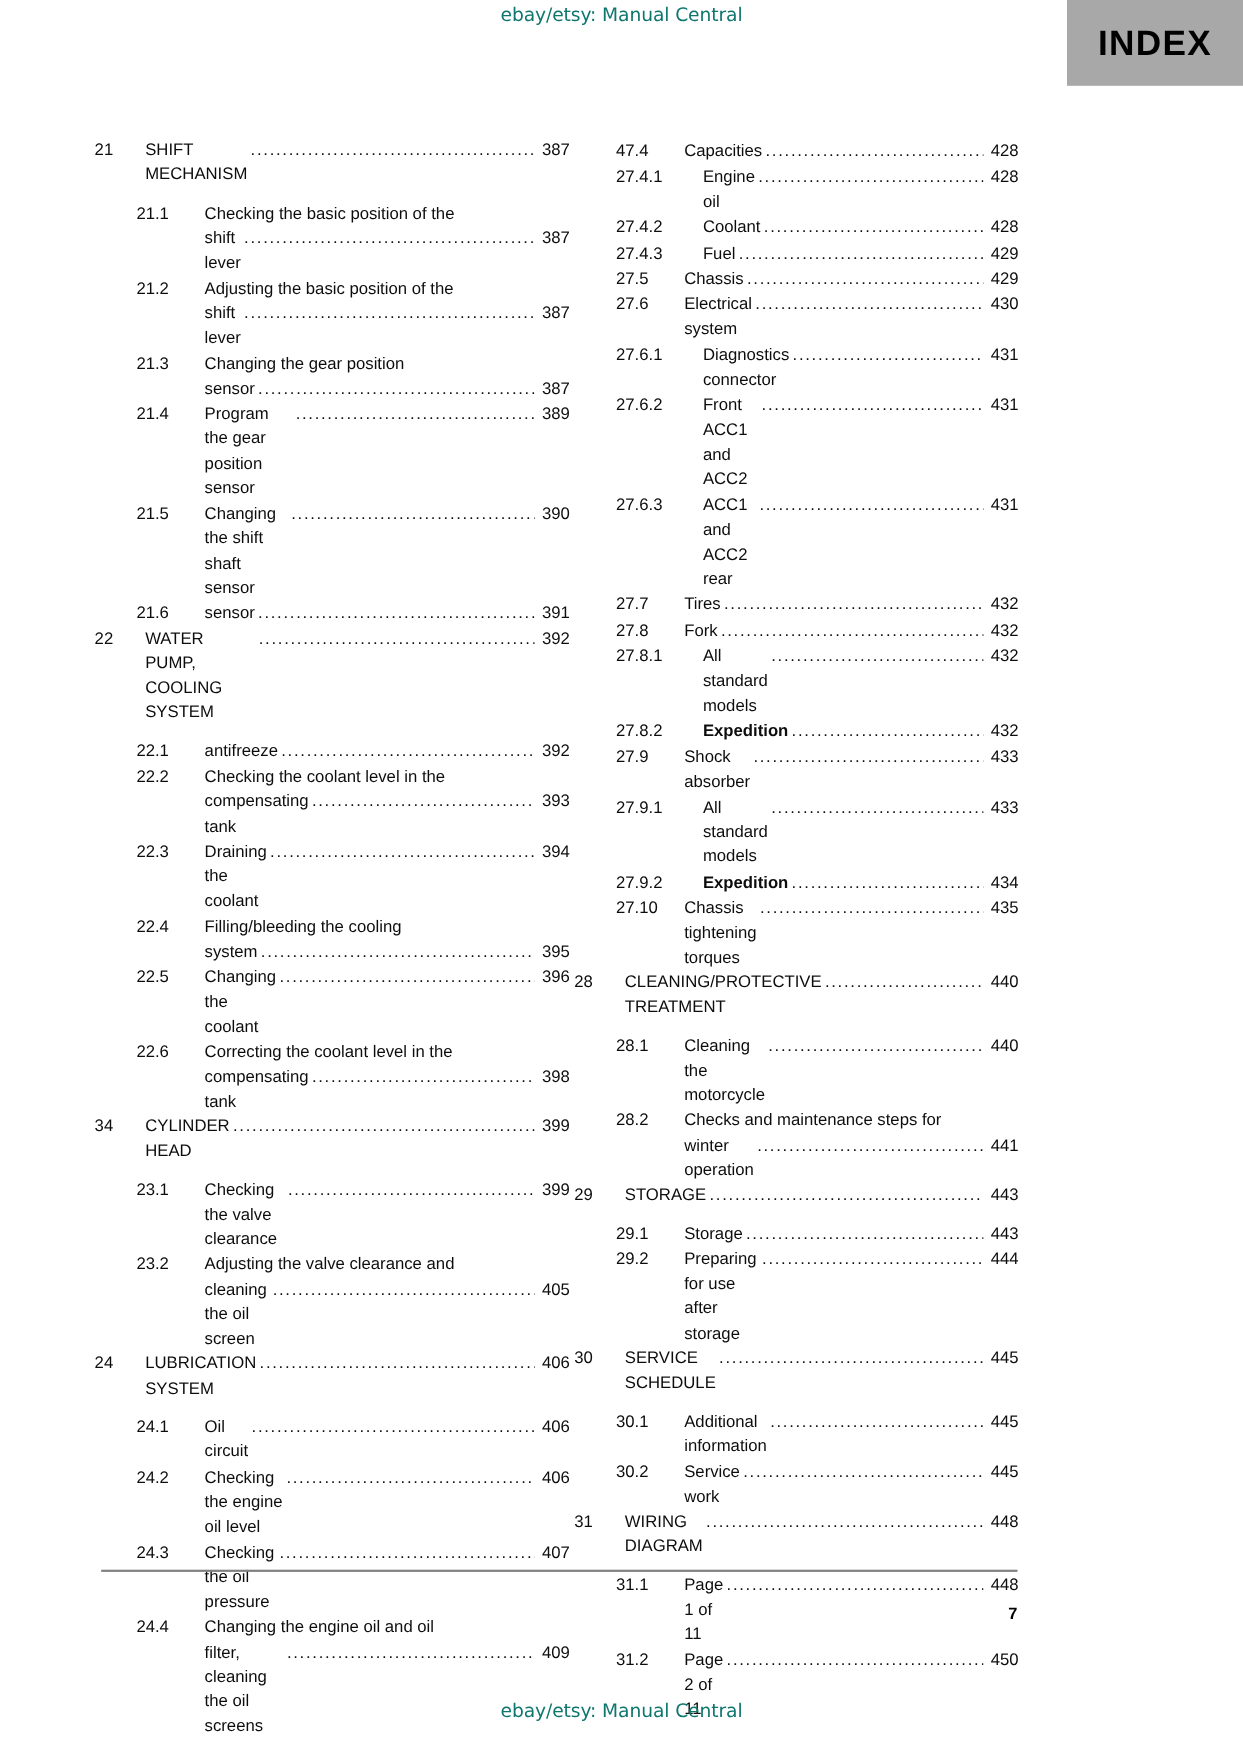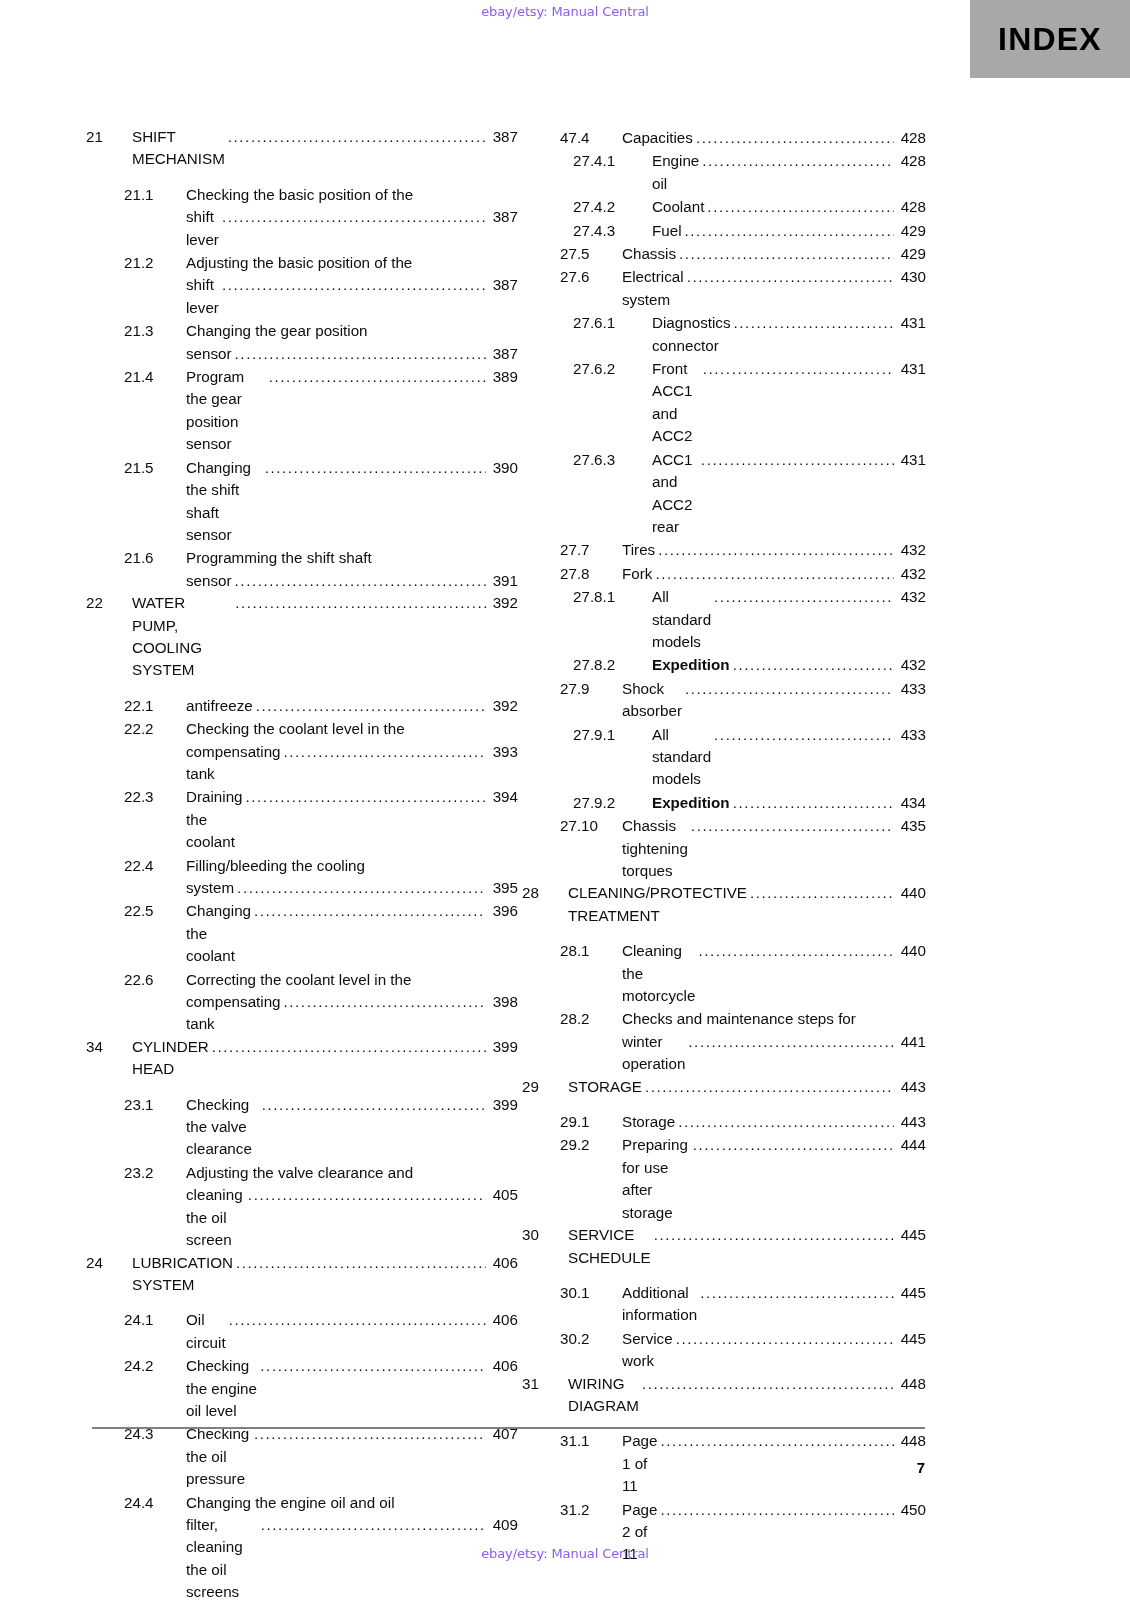--- a/index.html
+++ b/index.html
@@ -16,22 +16,22 @@
     overflow: hidden;
   }
 
   
   .watermark {
     position: absolute;
     left: 0;
     width: 1130px;
     text-align: center;
     font-family: "DejaVu Sans", sans-serif;
-    font-size: 13px;
-    color: #8b5cf6;
+    font-size: 17px;
+    color: #0f766e;
     letter-spacing: -0.1px;
   }
   .watermark-top { top: 4px; }
   .watermark-bottom { top: 1546px; }
 
   
   .index-badge {
     position: absolute;
     top: 0;
     left: 970px;
@@ -77,21 +77,21 @@
   .entry.lvl2 { margin-top: 1px; }
   .entry.lvl2.first-sub { margin-top: 13px; }
   .entry.lvl3 { margin-top: 1px; }
 
   .num {
     flex: 0 0 auto;
     white-space: nowrap;
   }
   .lvl1 .num { width: 46px; }
   .lvl2 .num { width: 62px; margin-left: 38px; }
-  .lvl3 .num { width: 62px; margin-left: 51px; }
+  .lvl3 .num { width: 62px; margin-left: 38px; }
 
   .lvl1 .num { letter-spacing: 0.1px; }
 
   .body {
     flex: 1 1 auto;
     min-width: 0;
   }
   .lvl3 .body { padding-left: 17px; }
 
   .lvl1 .title { text-transform: uppercase; }
@@ -215,21 +215,20 @@
           <div class="leaderline">
             <span class="title">Changing the shift shaft sensor</span>
             <span class="dots">..........................................................................................................</span>
             <span class="page">390</span>
           </div>
         </div>
       </div>
       <div class="entry lvl2">
         <div class="num">21.6</div>
         <div class="body">
-          <div class="wrapline title">Programming the shift shaft</div>
           <div class="leaderline">
             <span class="title">sensor </span>
             <span class="dots">..........................................................................................................</span>
             <span class="page">391</span>
           </div>
         </div>
       </div>
       <div class="entry lvl1">
         <div class="num">22</div>
         <div class="body">

